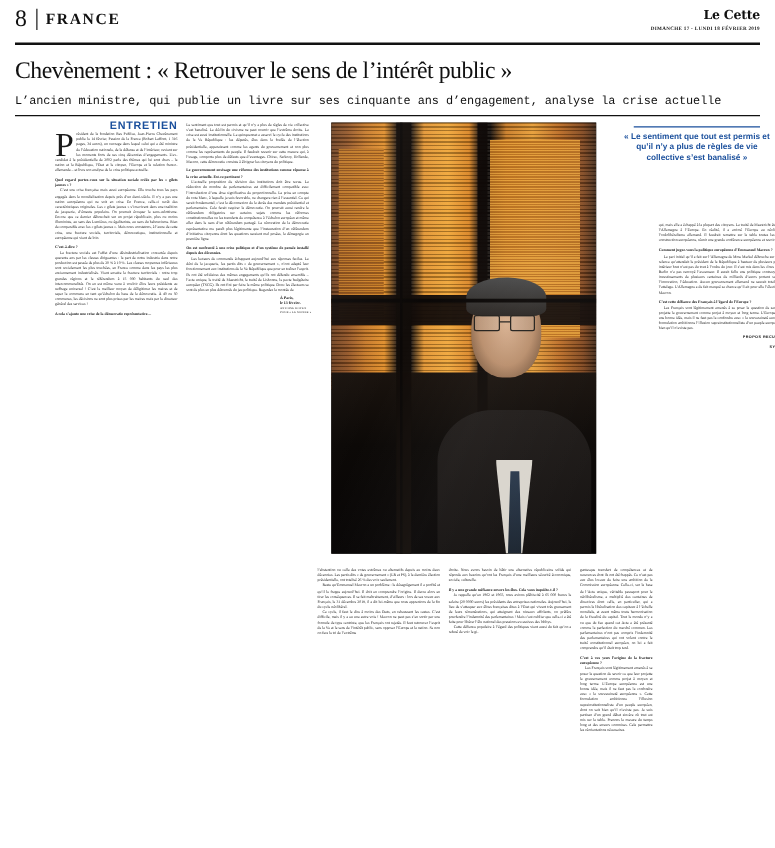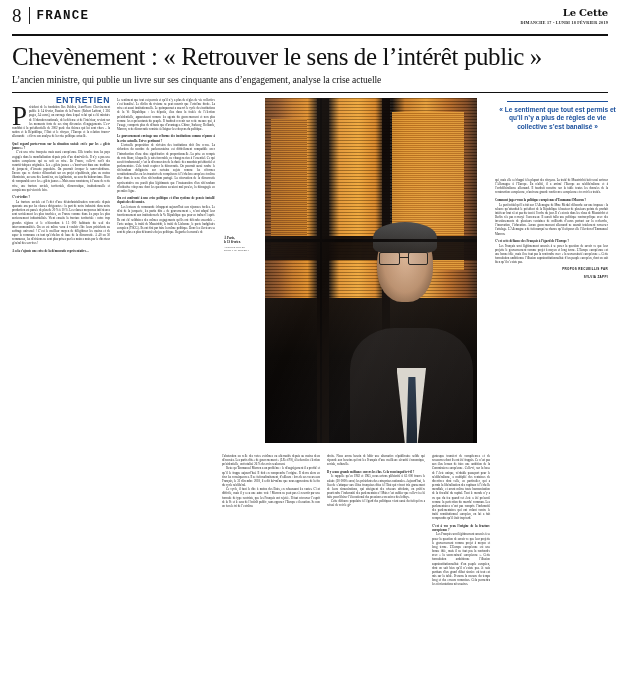--- a/index.html
+++ b/index.html
@@ -10,45 +10,46 @@
     color:#111;
     -webkit-font-smoothing:antialiased;
   }
   .page { position:relative; width:620px; height:678px; padding:0 12px; }
 
   
   .masthead { display:flex; align-items:flex-start; justify-content:space-between; padding-top:6px; }
   .mast-left { display:flex; align-items:center; gap:7px; }
   .folio { font-family:"Liberation Serif",serif; font-size:19px; line-height:19px; font-weight:400; }
   .folio-rule { width:1px; height:17px; background:#222; display:inline-block; }
-  .section-name { font-family:Liberation Mono, monospace; font-size:12.5px; letter-spacing:1.3px; font-weight:700; }
+  .section-name { font-family:Liberation Serif, serif; font-size:12.5px; letter-spacing:1.3px; font-weight:700; }
   .mast-right { text-align:right; padding-top:1px; }
   .logo { font-family:"DejaVu Serif", serif; font-weight:700; font-size:10px; letter-spacing:-0.2px; color:#111; }
   .dateline { font-size:4.1px; letter-spacing:0.25px; font-weight:700; color:#222; margin-top:1.5px; white-space:nowrap; }
 
   .rule-thick { height:2px; background:#111; margin-top:9px; }
 
   
   h1.headline {
     font-family:"Liberation Serif", serif;
-    font-weight:400; font-size:25px; line-height:27px;
+    font-weight:400; font-size:19px; line-height:27px;
     letter-spacing:-0.4px; margin-top:7px; white-space:nowrap;
   }
-  .standfirst { font-size:9.5px; line-height:11px; margin-top:5px; letter-spacing:-0.05px; }
+  .standfirst { font-size:9.5px; line-height:11px; margin-top:5px; letter-spacing:-0.05px;font-family:Liberation Mono, monospace; }
   .rule-thin { height:1px; background:#111; margin-top:6px; }
 
   
   .cols { position:relative; margin-top:5px; height:560px; }
   .col {
     position:absolute; top:0;
     width:98px;
     font-size:3.05px; line-height:4.15px;
     text-align:justify; text-justify:inter-word;
     hyphens:auto; -webkit-hyphens:auto;
     color:#1a1a1a;
+    margin-left:32px;
   }
   .c1 { left:0; }
   .c2 { left:105px; }
   .c3 { left:210px; }
   .c4 { left:315px; }
   .c5 { left:420px; width:98px; }
   .c6 { left:483px; }
 
   .col p { margin-bottom:0; text-indent:4px; }
   .col p.noind { text-indent:0; }

